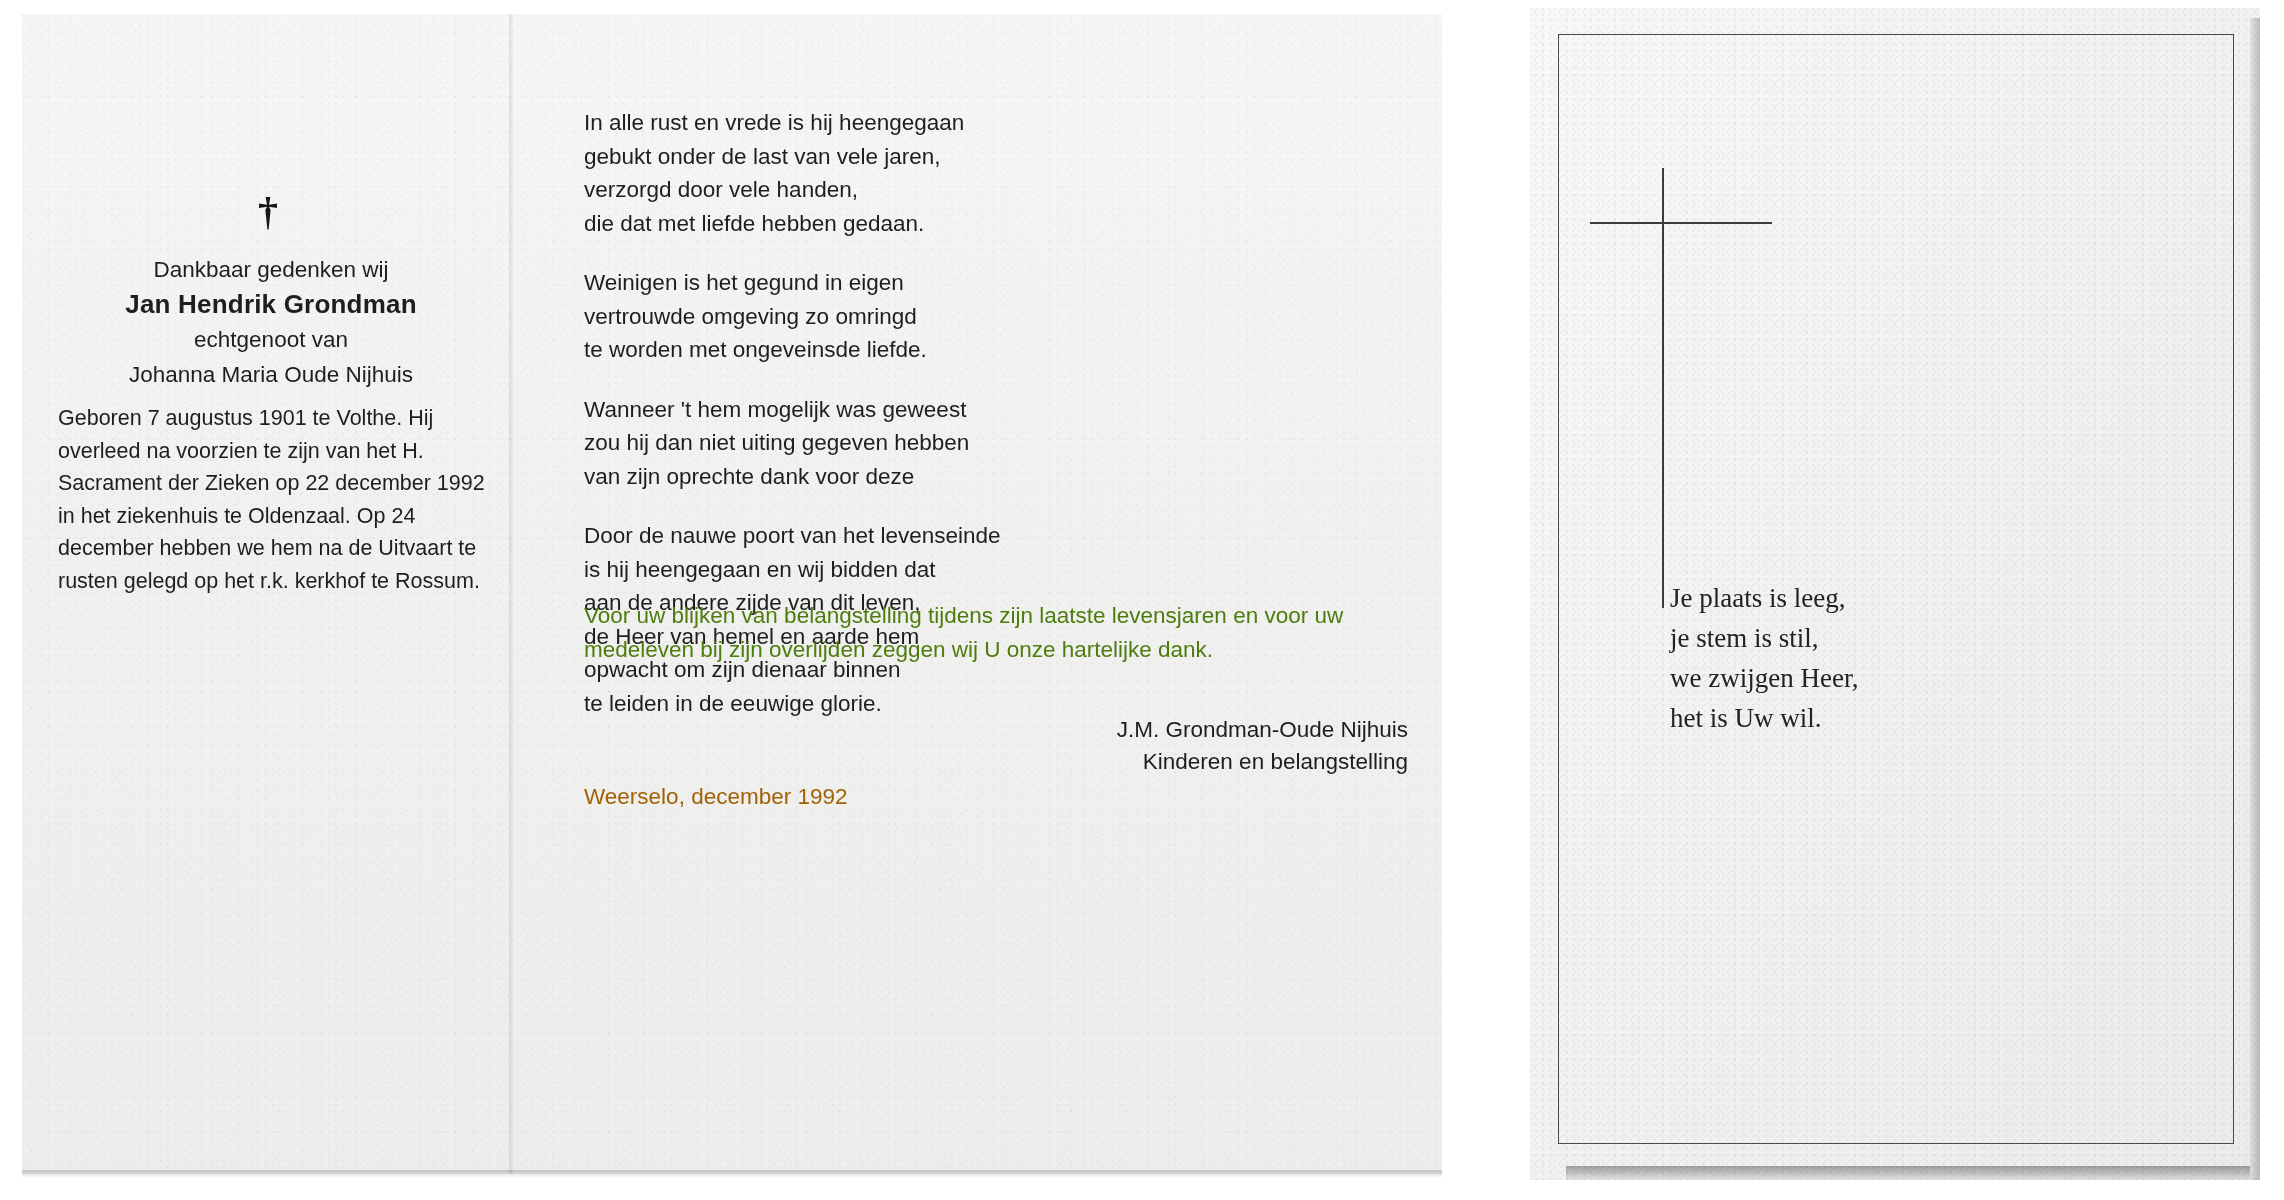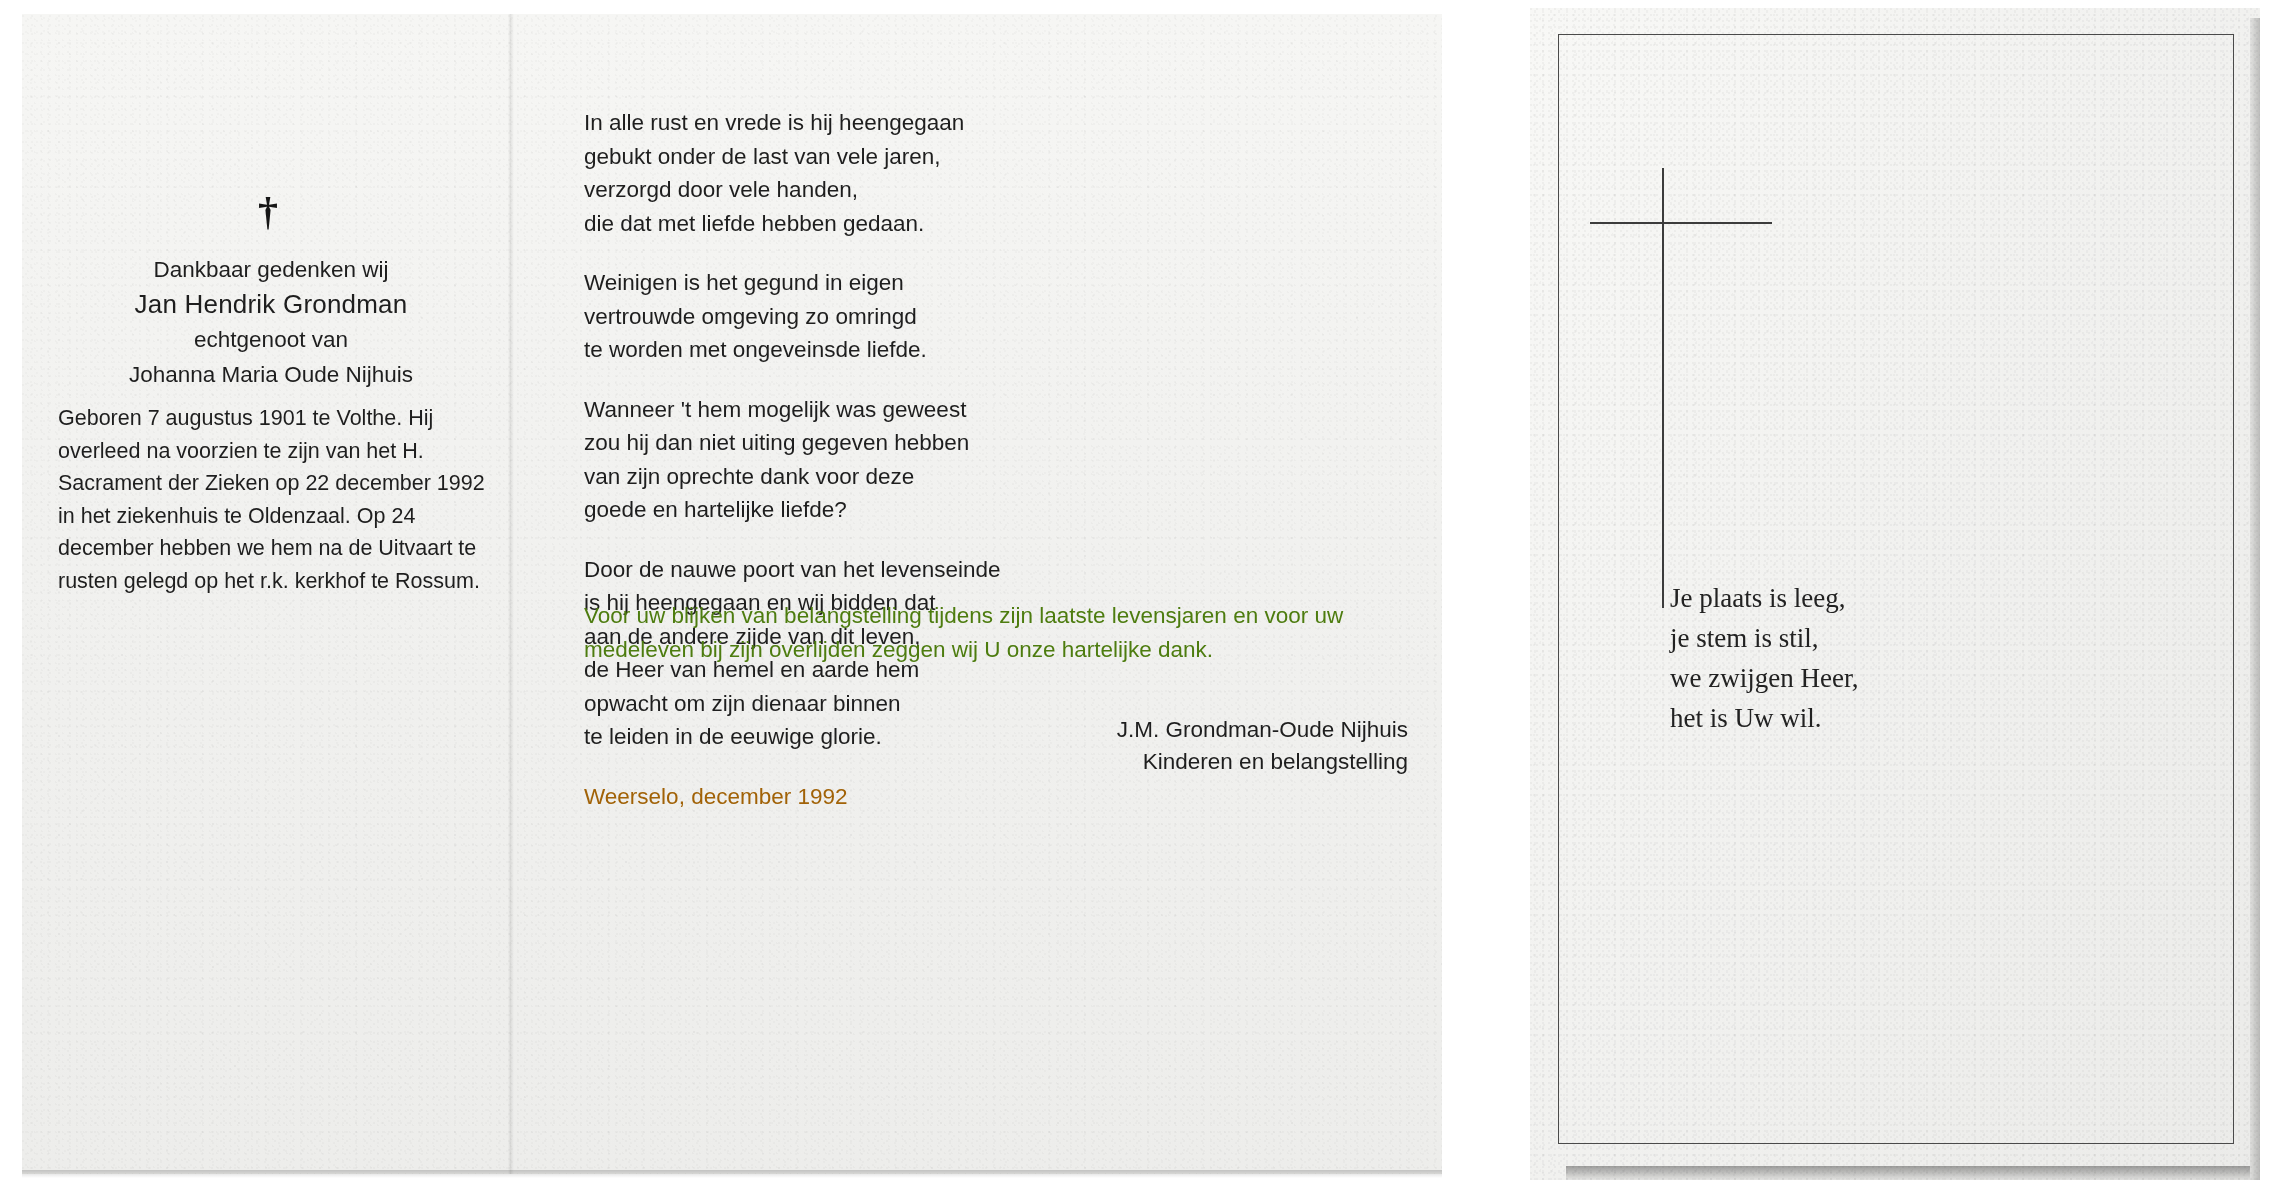--- a/index.html
+++ b/index.html
@@ -79,20 +79,21 @@
     right: 30px;
     top: 238px;
     text-align: center;
     font-size: 22.5px;
     line-height: 35px;
     color: #1e1e1e;
   }
   .left-center .nm {
     font-size: 26px;
     letter-spacing: 0.2px;
+    font-weight: bold;
   }
 
   .left-body {
     position: absolute;
     left: 36px;
     right: 20px;
     top: 388px;
     font-size: 21.5px;
     line-height: 32.5px;
     text-align: left;
@@ -252,21 +253,20 @@
         </div>
         <div class="stanza">
           <div>Weinigen is het gegund in eigen</div>
           <div>vertrouwde omgeving zo omringd</div>
           <div>te worden met ongeveinsde liefde.</div>
         </div>
         <div class="stanza">
           <div>Wanneer 't hem mogelijk was geweest</div>
           <div>zou hij dan niet uiting gegeven hebben</div>
           <div>van zijn oprechte dank voor deze</div>
-          <div>goede en hartelijke liefde?</div>
         </div>
         <div class="stanza">
           <div>Door de nauwe poort van het levenseinde</div>
           <div>is hij heengegaan en wij bidden dat</div>
           <div>aan de andere zijde van dit leven,</div>
           <div>de Heer van hemel en aarde hem</div>
           <div>opwacht om zijn dienaar binnen</div>
           <div>te leiden in de eeuwige glorie.</div>
         </div>
       </div>

